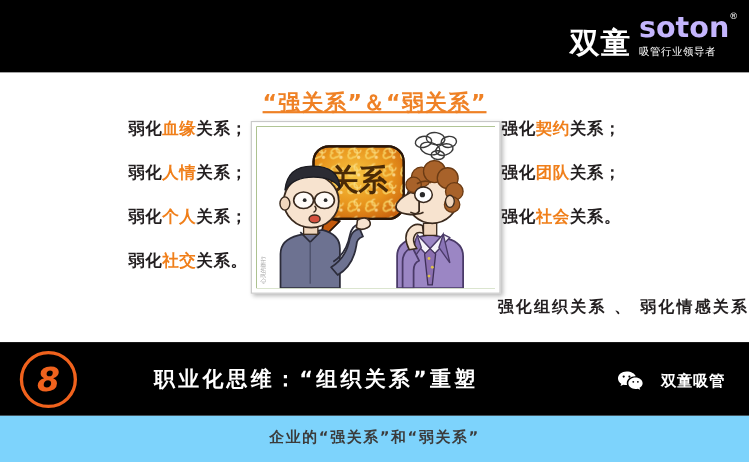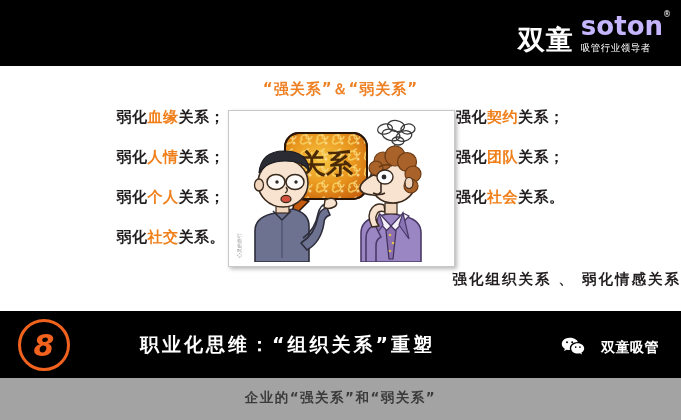--- a/index.html
+++ b/index.html
@@ -80,23 +80,24 @@
     height: 245px;
     background: #ffffff;
   }
 
   .slide-title {
     position: absolute;
     left: 0; top: 14px;
     width: 681px;
     text-align: center;
     color: #ef8125;
-    font-size: 15px;
+    font-size: 20px;
     font-weight: bold;
     letter-spacing: 1px;
+    text-decoration: underline;
   }
 
   
   .col {
     position: absolute;
     top: 44px;
     width: 200px;
   }
   .col-left  { left: 25px;  text-align: right; }
   .col-right { right: 25px; text-align: left; }
@@ -196,21 +197,21 @@
     letter-spacing: 0.5px;
     line-height: 1;
   }
 
   
   .bottom-strip {
     position: absolute;
     left: 0; top: 378px;
     width: 681px;
     height: 42px;
-    background: #a3a3a3;
+    background: #7dd3fc;
   }
   .bottom-caption {
     position: absolute;
     left: 0; top: 11px;
     width: 681px;
     text-align: center;
     color: #3b3b3b;
     font-size: 13.5px;
     font-weight: bold;
     letter-spacing: 1.5px;

